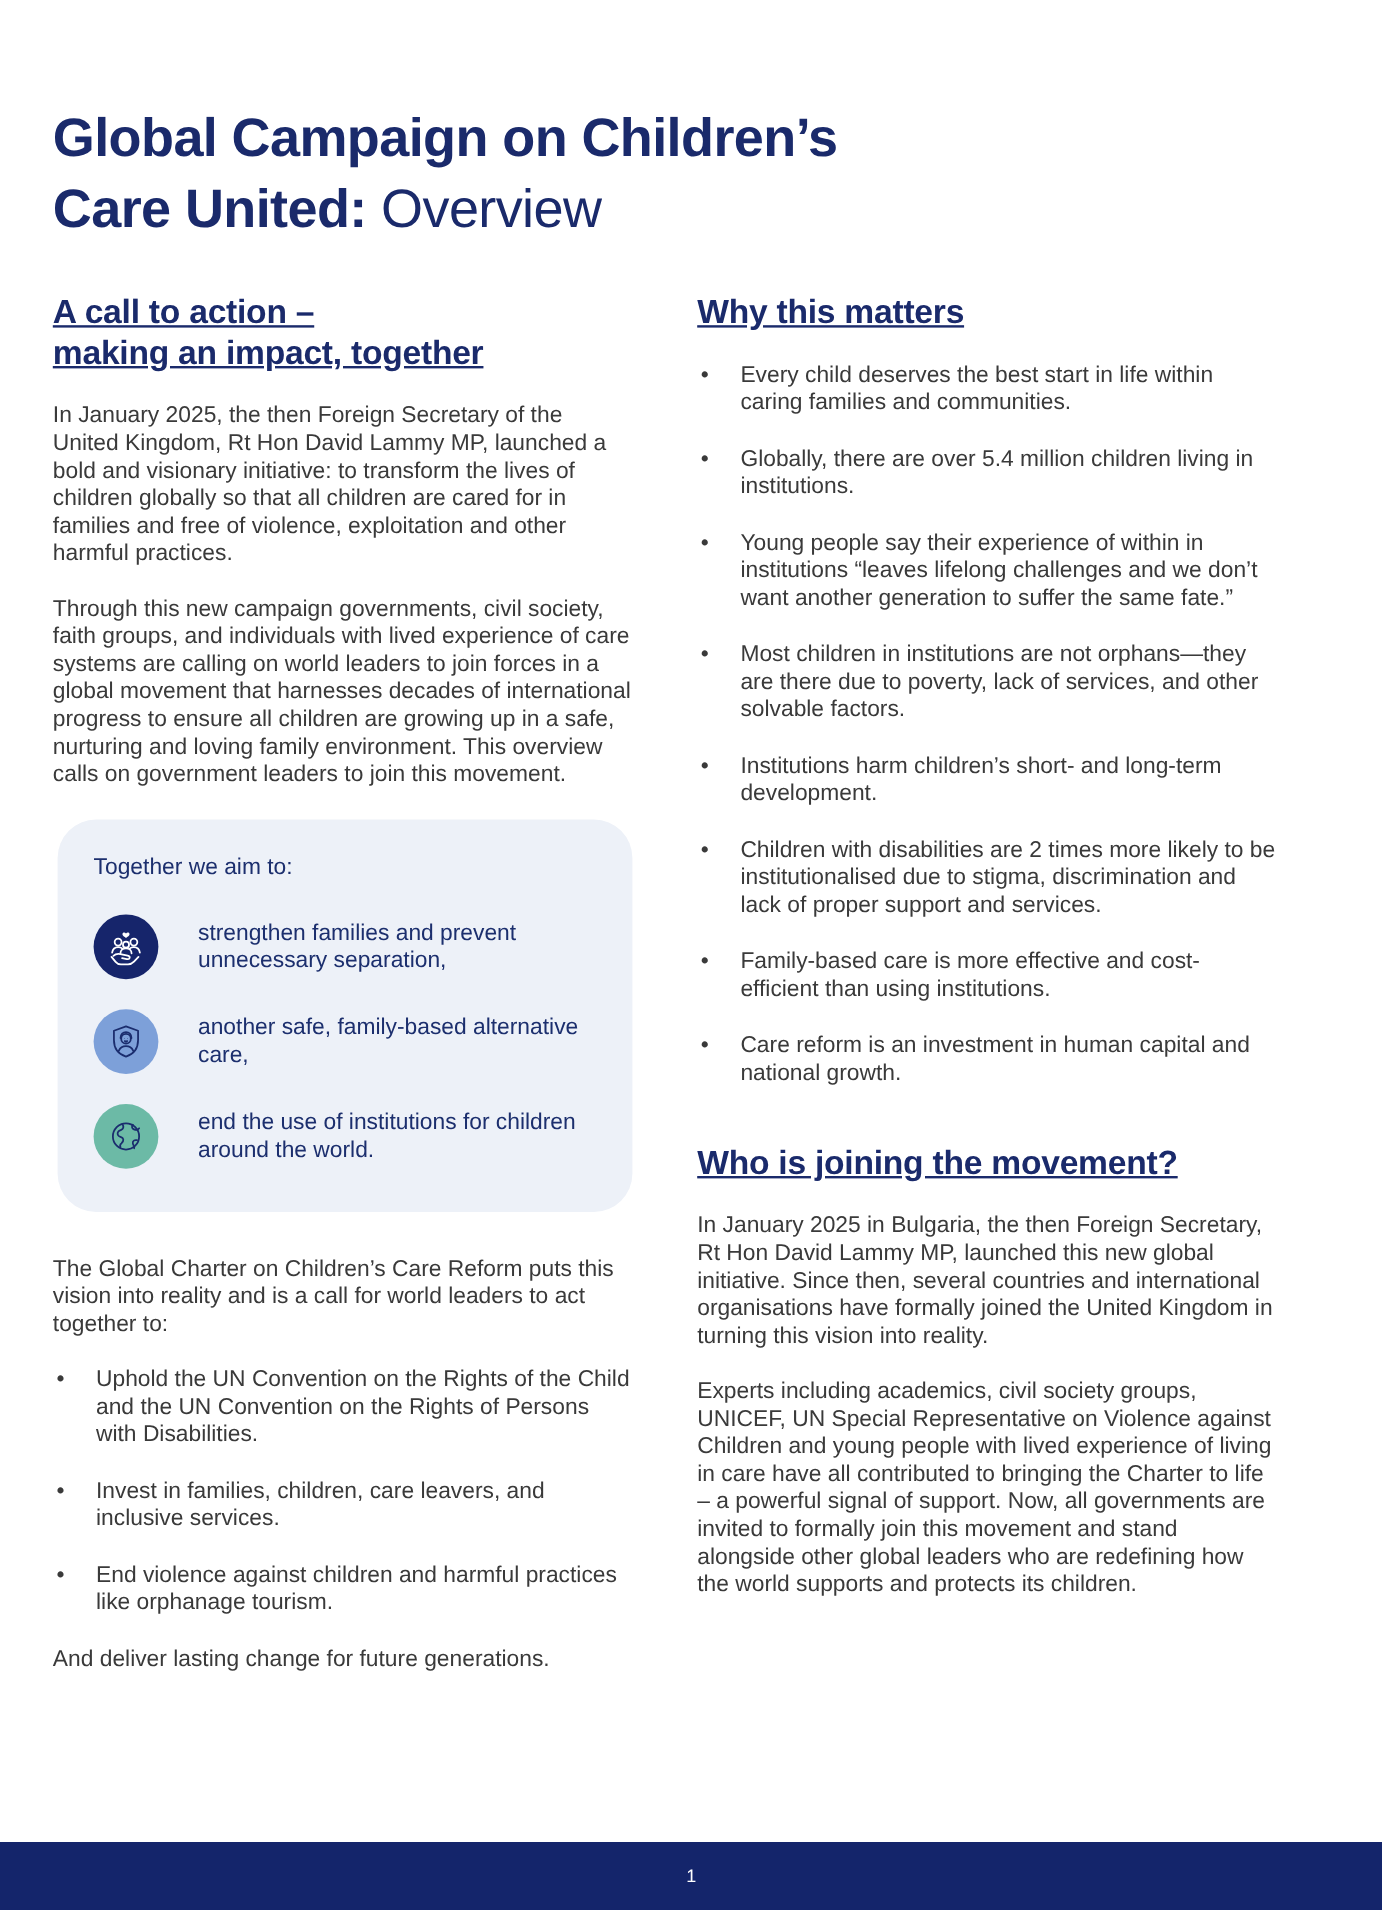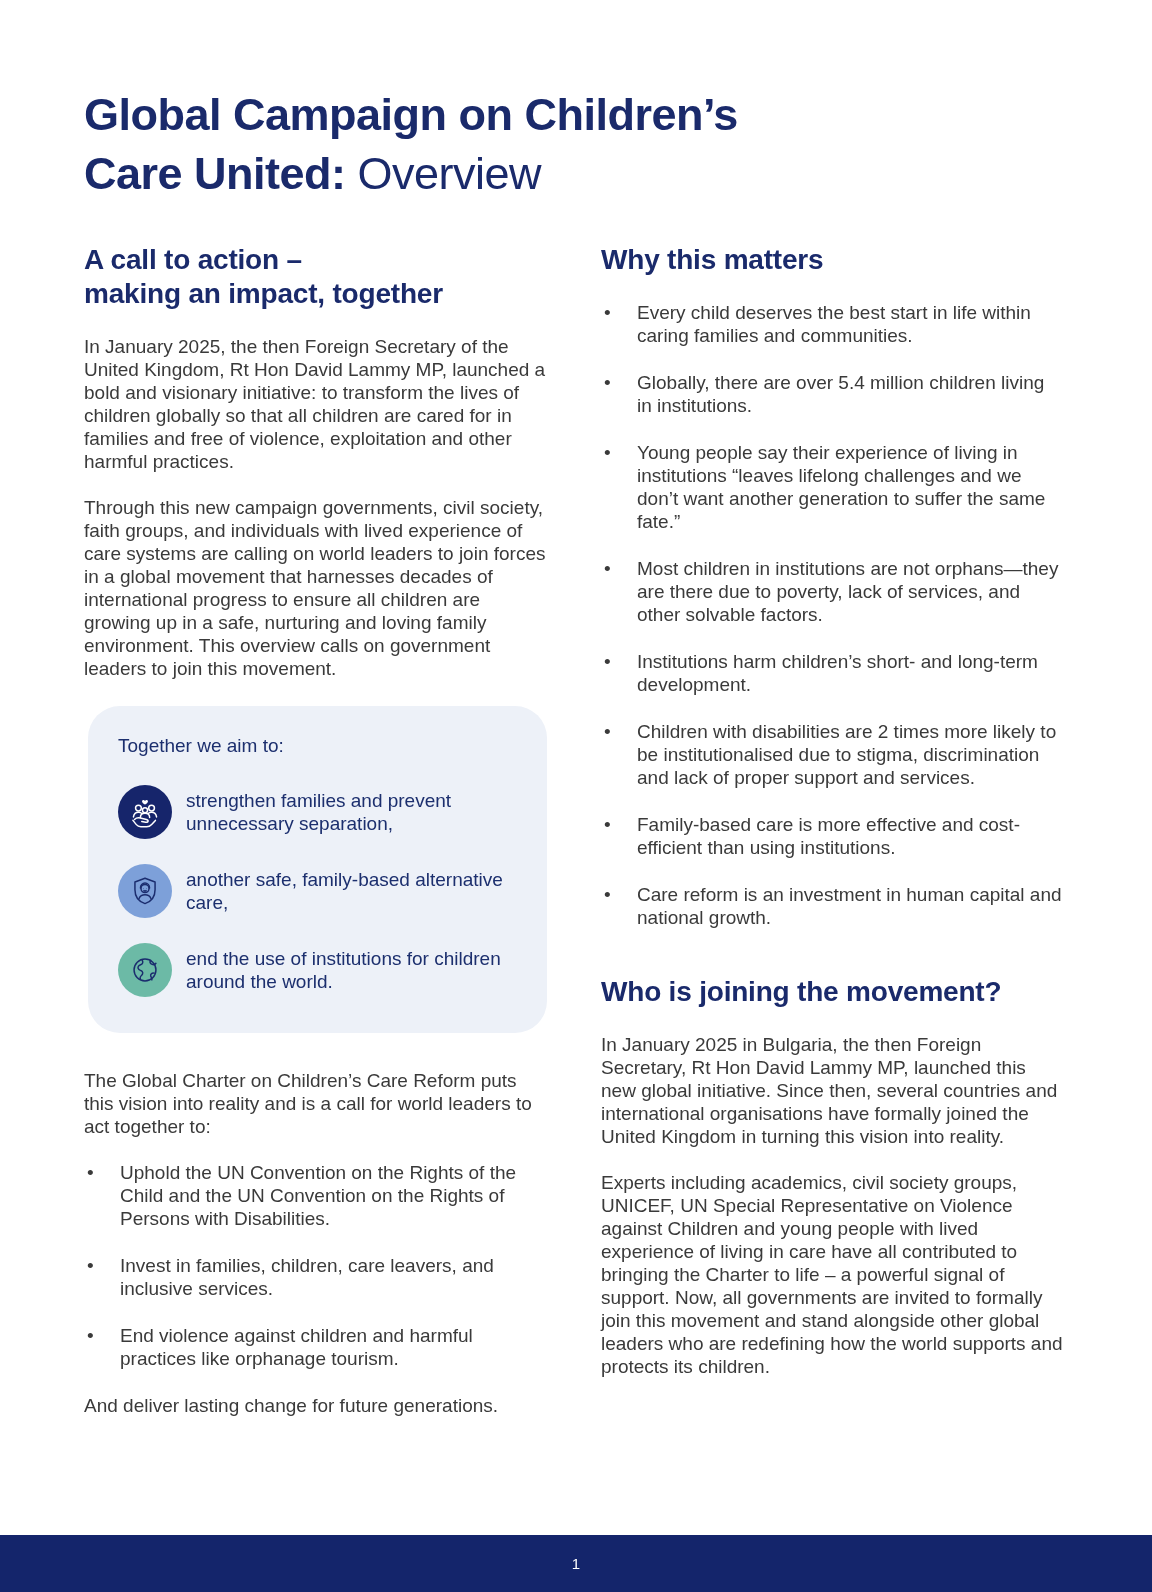--- a/index.html
+++ b/index.html
@@ -5,21 +5,21 @@
   html,body { margin:0; padding:0; background:#ffffff; }
   .page {
     position:relative;
     width:1152px; height:1592px;
     background:#ffffff;
     font-family:"Liberation Sans", sans-serif;
     overflow:hidden;
     margin:0 auto;
   }
   .content {
-    padding:86px 88px 0 84px;
+    padding:86px 88px 0 44px;
   }
   .doc-title {
     color:#1a2a6b;
     font-size:45px;
     font-weight:bold;
     line-height:1.3;
     margin:0 0 40px 0;
     letter-spacing:-0.5px;
   }
   .doc-title .regular { font-weight:normal; }
@@ -29,20 +29,21 @@
     column-gap:54px;
     align-items:start;
   }
   h2 {
     color:#1a2a6b;
     font-size:28px;
     font-weight:bold;
     line-height:1.22;
     margin:0 0 24px 0;
     letter-spacing:-0.2px;
+    text-decoration:underline;
   }
   p {
     color:#3a3a3a;
     font-size:19px;
     line-height:23px;
     margin:0 0 23px 0;
   }
   .bullets { list-style:none; margin:0 0 0 0; padding:0; }
   .bullets li {
     position:relative;
@@ -66,21 +67,21 @@
   }
   .aims-heading {
     color:#1c2f6e;
     font-size:19px;
     line-height:23px;
     margin:0 0 28px 0;
   }
   .aim-item {
     display:flex;
     align-items:center;
-    gap:14px;
+    gap:33px;
     margin-bottom:25px;
   }
   .aim-item:last-child { margin-bottom:6px; }
   .aim-icon {
     width:54px; height:54px;
     border-radius:50%;
     flex:none;
     display:flex; align-items:center; justify-content:center;
   }
   .aim-icon svg { width:42px; height:42px; }
@@ -196,21 +197,21 @@
 
         <p class="closing">And deliver lasting change for future generations.</p>
       </div>
 
       <div class="col-right">
         <h2>Why this matters</h2>
 
         <ul class="bullets">
           <li>Every child deserves the best start in life within caring families and communities.</li>
           <li>Globally, there are over 5.4 million children living in institutions.</li>
-          <li>Young people say their experience of living in institutions “leaves lifelong challenges and we don’t want another generation to suffer the same fate.”</li>
+          <li>Young people say their experience of within in institutions “leaves lifelong challenges and we don’t want another generation to suffer the same fate.”</li>
           <li>Most children in institutions are not orphans—they are there due to poverty, lack of services, and other solvable factors.</li>
           <li>Institutions harm children’s short- and long-term development.</li>
           <li>Children with disabilities are 2 times more likely to be institutionalised due to stigma, discrimination and lack of proper support and services.</li>
           <li>Family-based care is more effective and cost-efficient than using institutions.</li>
           <li>Care reform is an investment in human capital and national growth.</li>
         </ul>
 
         <h2 class="who-heading">Who is joining the movement?</h2>
 
         <p>In January 2025 in Bulgaria, the then Foreign Secretary, Rt Hon David Lammy MP, launched this new global initiative. Since then, several countries and international organisations have formally joined the United Kingdom in turning this vision into reality.</p>

